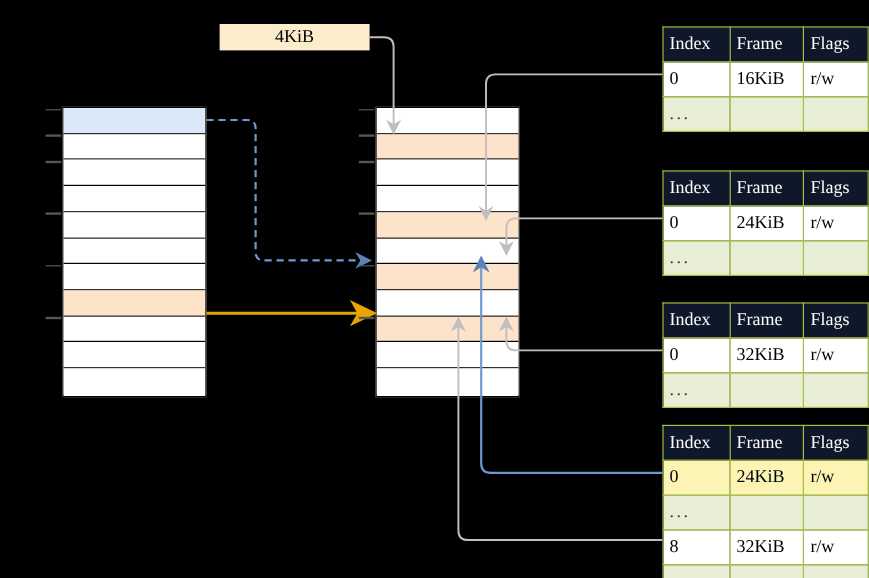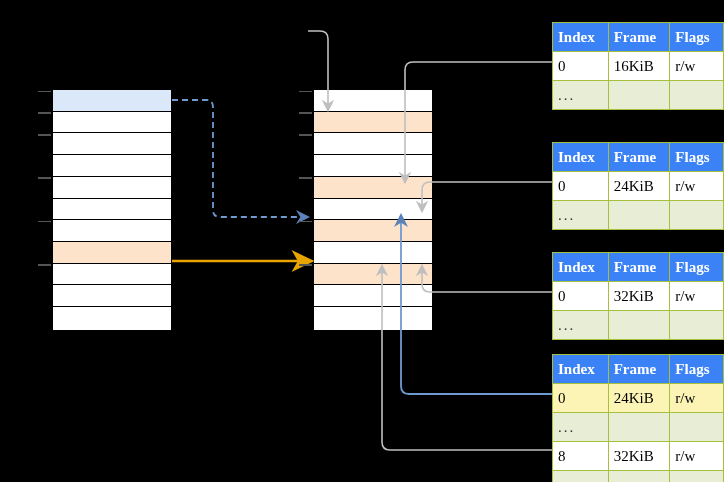--- a/index.html
+++ b/index.html
@@ -43,36 +43,37 @@
     height:29px;
     padding:0 5px;
     font-size:15px;
     text-align:left;
     vertical-align:middle;
     box-sizing:border-box;
     color:#000;
     background:#ffffff;
   }
   .ptable th{
-    background:#3b82f6;
+    background:#0f172a;
     color:#ffffff;
-    font-weight:bold;
+    font-weight:normal;
     border-color:#a5bf3f;
   }
   .ptable td.dots{background:#e8eed5;color:#333;letter-spacing:2px;}
   .ptable td.hl{background:#fbf4b4;}
   .ptable .c-index{width:56px;}
   .ptable .c-frame{width:62px;margin-left:48px;}
   .ptable .c-flags{width:54px;}
 </style>
 </head>
 <body>
 
 <div id="stage">
 
+  <div class="sizebox" id="sizebox" style="left:183px;top:20px;width:125px;height:22px;">4KiB</div>
 
   <div class="memcol" id="vcol" style="left:52px;top:89px;width:120px;height:242px;">
       <div class="cell blue" style="height: 21.7091px;"></div>
       <div class="cell" style="height: 21.7091px;"></div>
       <div class="cell" style="height: 21.7091px;"></div>
       <div class="cell" style="height: 21.7091px;"></div>
       <div class="cell" style="height: 21.7091px;"></div>
       <div class="cell" style="height: 21.7091px;"></div>
       <div class="cell" style="height: 21.7091px;"></div>
       <div class="cell peach" style="height: 21.7091px;"></div>

